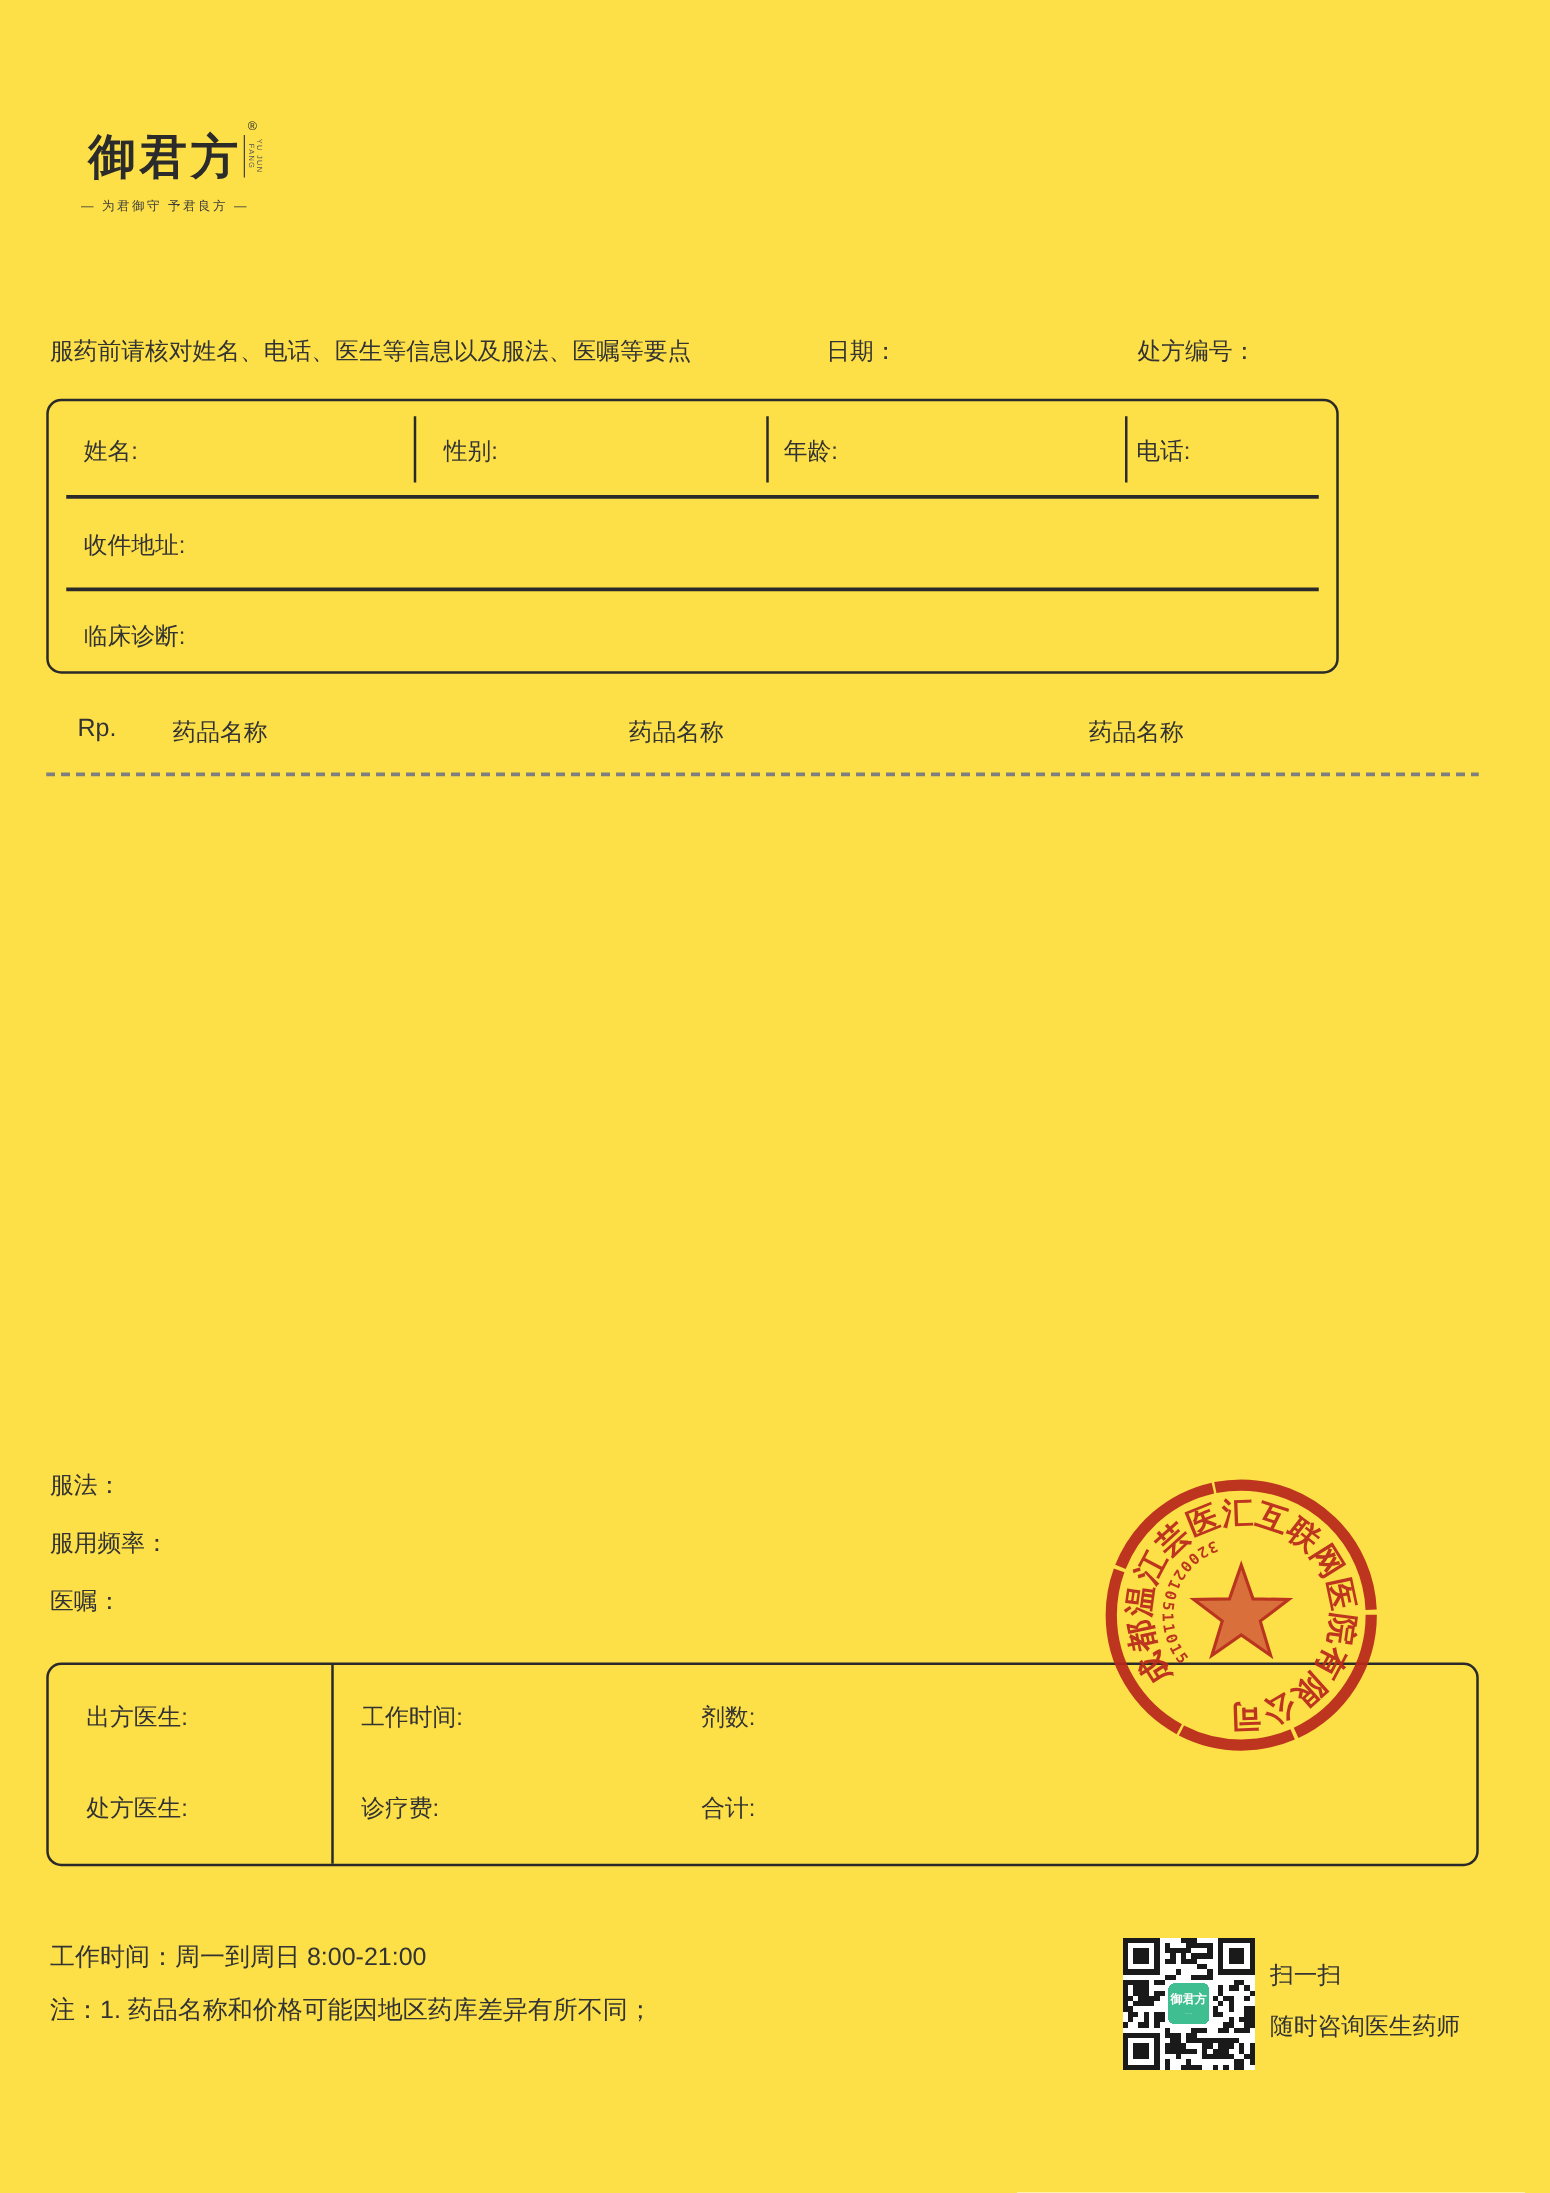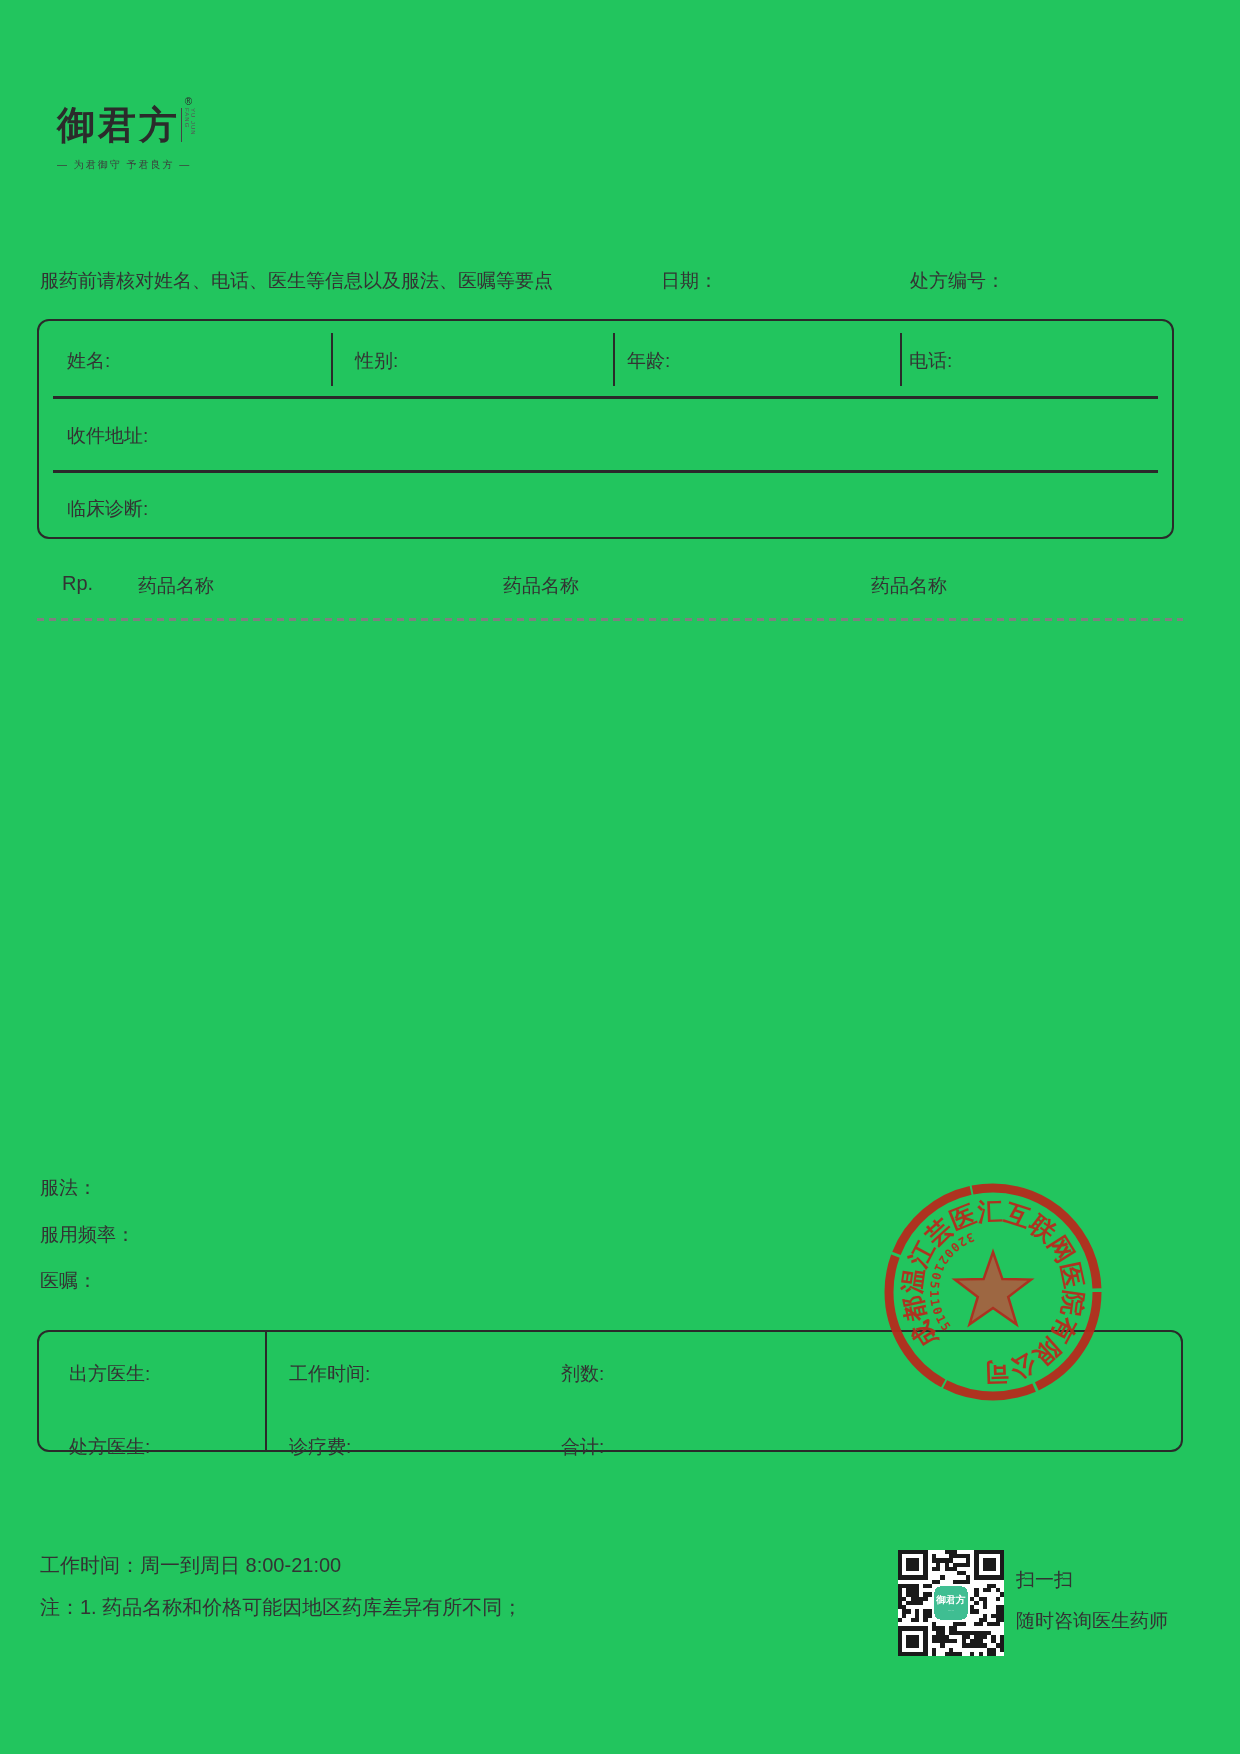--- a/index.html
+++ b/index.html
@@ -1,20 +1,21 @@
 <!DOCTYPE html>
 <html><head>
 <meta charset="utf-8">
 <style>
   * { margin:0; padding:0; box-sizing:border-box; }
   html,body { background:#ffffff; }
   .page {
-    position:relative; width:1240px; height:1754px; background:#22c55e;
+    position:relative; width:1240px; height:1754px; background:#fde047;
     font-family:"Liberation Sans","DejaVu Sans",sans-serif; color:#333333;
     overflow:hidden;
+    text-align:center;
   }
   .abs { position:absolute; }
 
   
   .logo-name {
     font-family:"DejaVu Serif","Liberation Serif",serif;
     font-weight:bold; font-size:38px; color:#2b2b2b; letter-spacing:3px; white-space:nowrap;
   }
   .logo-reg { font-size:10px; color:#2b2b2b; }
   .logo-vertical {
@@ -57,21 +58,21 @@
       <span class="logo-name">御君方</span><span class="logo-reg abs" style="right:-12px; top:-4px;">®</span>
       <span class="logo-vertical abs" style="right:-16px; top:8px;">YU JUN FANG</span>
     </div>
     <div class="logo-tagline" style="margin-top:7px;">— 为君御守 予君良方 —</div>
   </div>
 
   <div class="abs lbl" style="left:40px; top:268px;">服药前请核对姓名、电话、医生等信息以及服法、医嘱等要点</div>
   <div class="abs lbl" style="left:661px; top:268px;">日期：</div>
   <div class="abs lbl" style="left:910px; top:268px;">处方编号：</div>
 
-  <div class="rbox" style="left:37px; top:319px; width:1137px; height:220px;">
+  <div class="rbox" style="left:37px; top:319px; width:1034px; height:220px;">
     <span class="abs lbl" style="left:28px; top:27px;">姓名:</span>
     <span class="abs lbl" style="left:316px; top:27px;">性别:</span>
     <span class="abs lbl" style="left:588px; top:27px;">年龄:</span>
     <span class="abs lbl" style="left:870px; top:27px;">电话:</span>
     <span class="vsep" style="left:292px; top:12px; height:53px;"></span>
     <span class="vsep" style="left:574px; top:12px; height:53px;"></span>
     <span class="vsep" style="left:861px; top:12px; height:53px;"></span>
     <span class="hline" style="left:14px; right:14px; top:75px;"></span>
     <span class="abs lbl" style="left:28px; top:102px;">收件地址:</span>
     <span class="hline" style="left:14px; right:14px; top:149px;"></span>
@@ -81,21 +82,21 @@
   <div class="abs lbl-lg" style="left:62px; top:572px;">Rp.</div>
   <div class="abs lbl" style="left:138px; top:573px;">药品名称</div>
   <div class="abs lbl" style="left:503px; top:573px;">药品名称</div>
   <div class="abs lbl" style="left:871px; top:573px;">药品名称</div>
   <div class="dashline" style="left:37px; width:1146px; top:618px;"></div>
 
   <div class="abs lbl" style="left:40px; top:1175px;">服法：</div>
   <div class="abs lbl" style="left:40px; top:1222px;">服用频率：</div>
   <div class="abs lbl" style="left:40px; top:1268px;">医嘱：</div>
 
-  <div class="rbox" style="left:37px; top:1330px; width:1146px; height:122px;">
+  <div class="rbox" style="left:37px; top:1330px; width:1146px; height:163px;">
     <span class="vsep" style="left:226px; top:0; bottom:0;"></span>
     <span class="abs lbl" style="left:30px; top:29px;">出方医生:</span>
     <span class="abs lbl" style="left:30px; top:102px;">处方医生:</span>
     <span class="abs lbl" style="left:250px; top:29px;">工作时间:</span>
     <span class="abs lbl" style="left:522px; top:29px;">剂数:</span>
     <span class="abs lbl" style="left:250px; top:102px;">诊疗费:</span>
     <span class="abs lbl" style="left:522px; top:102px;">合计:</span>
   </div>
 
   <svg id="stamp-svg" class="abs" style="left:873px; top:1172px; opacity:0.93;" width="240" height="240" viewBox="0 0 240 240">

